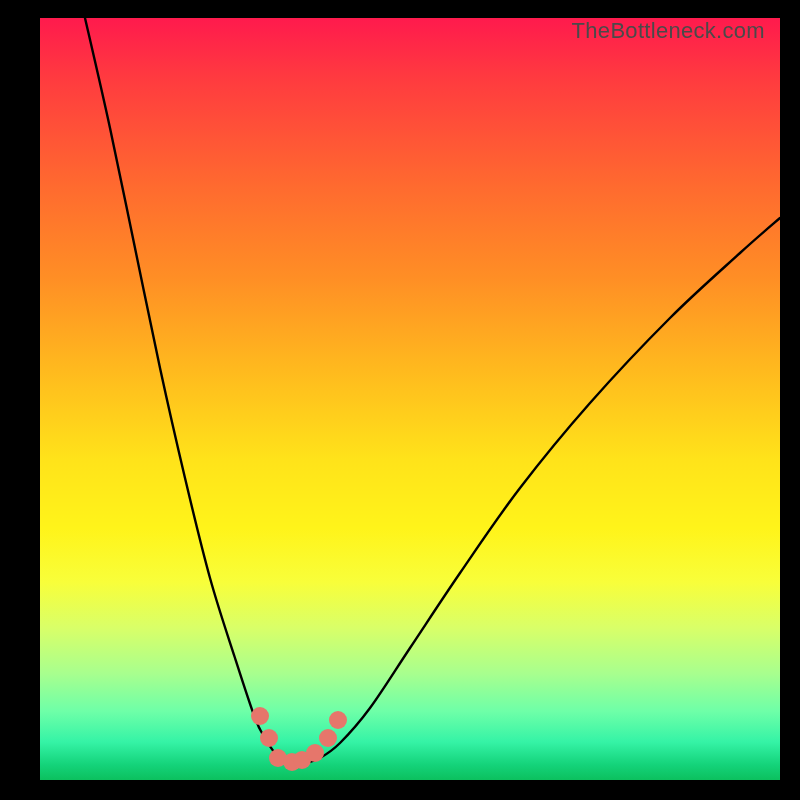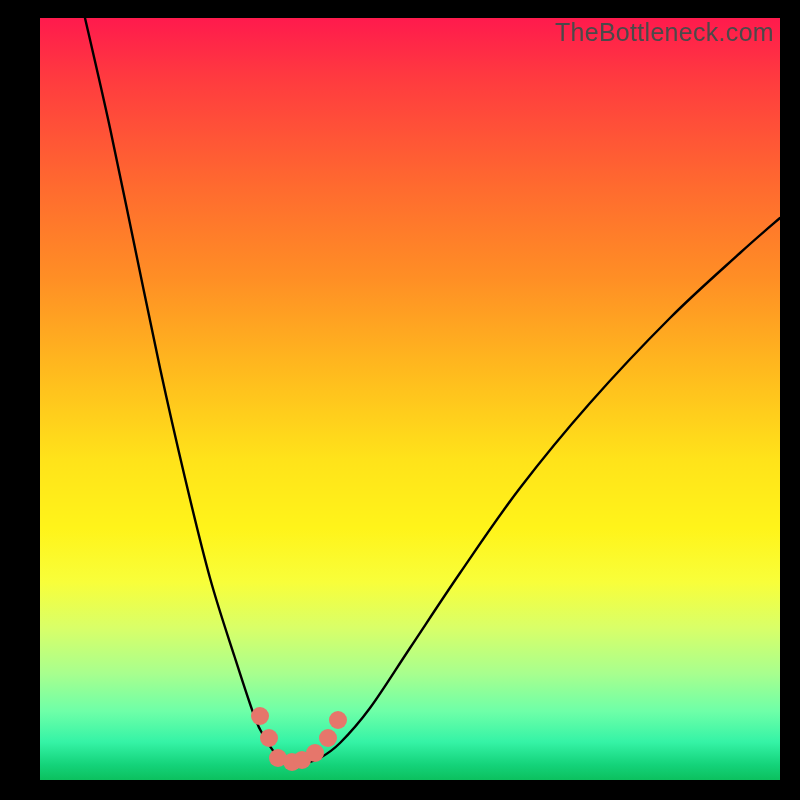--- a/index.html
+++ b/index.html
@@ -39,23 +39,23 @@
       #a8ff8e 86%,
       #6effa8 91%,
       #35f3a6 95%,
       #14d37a 98%,
       #0cc05e 100%);
     outline: 1px solid #000;
   }
   .watermark {
     position: absolute;
     top: 0px;
-    right: 6px;
+    right: 15px;
     color: #4a4a4a;
-    font-size: 25px;
+    font-size: 22px;
     letter-spacing: 0.3px;
     user-select: none;
   }
   svg.curve {
     position: absolute;
     left: 0;
     top: 0;
     width: 740px;
     height: 762px;
     overflow: visible;

